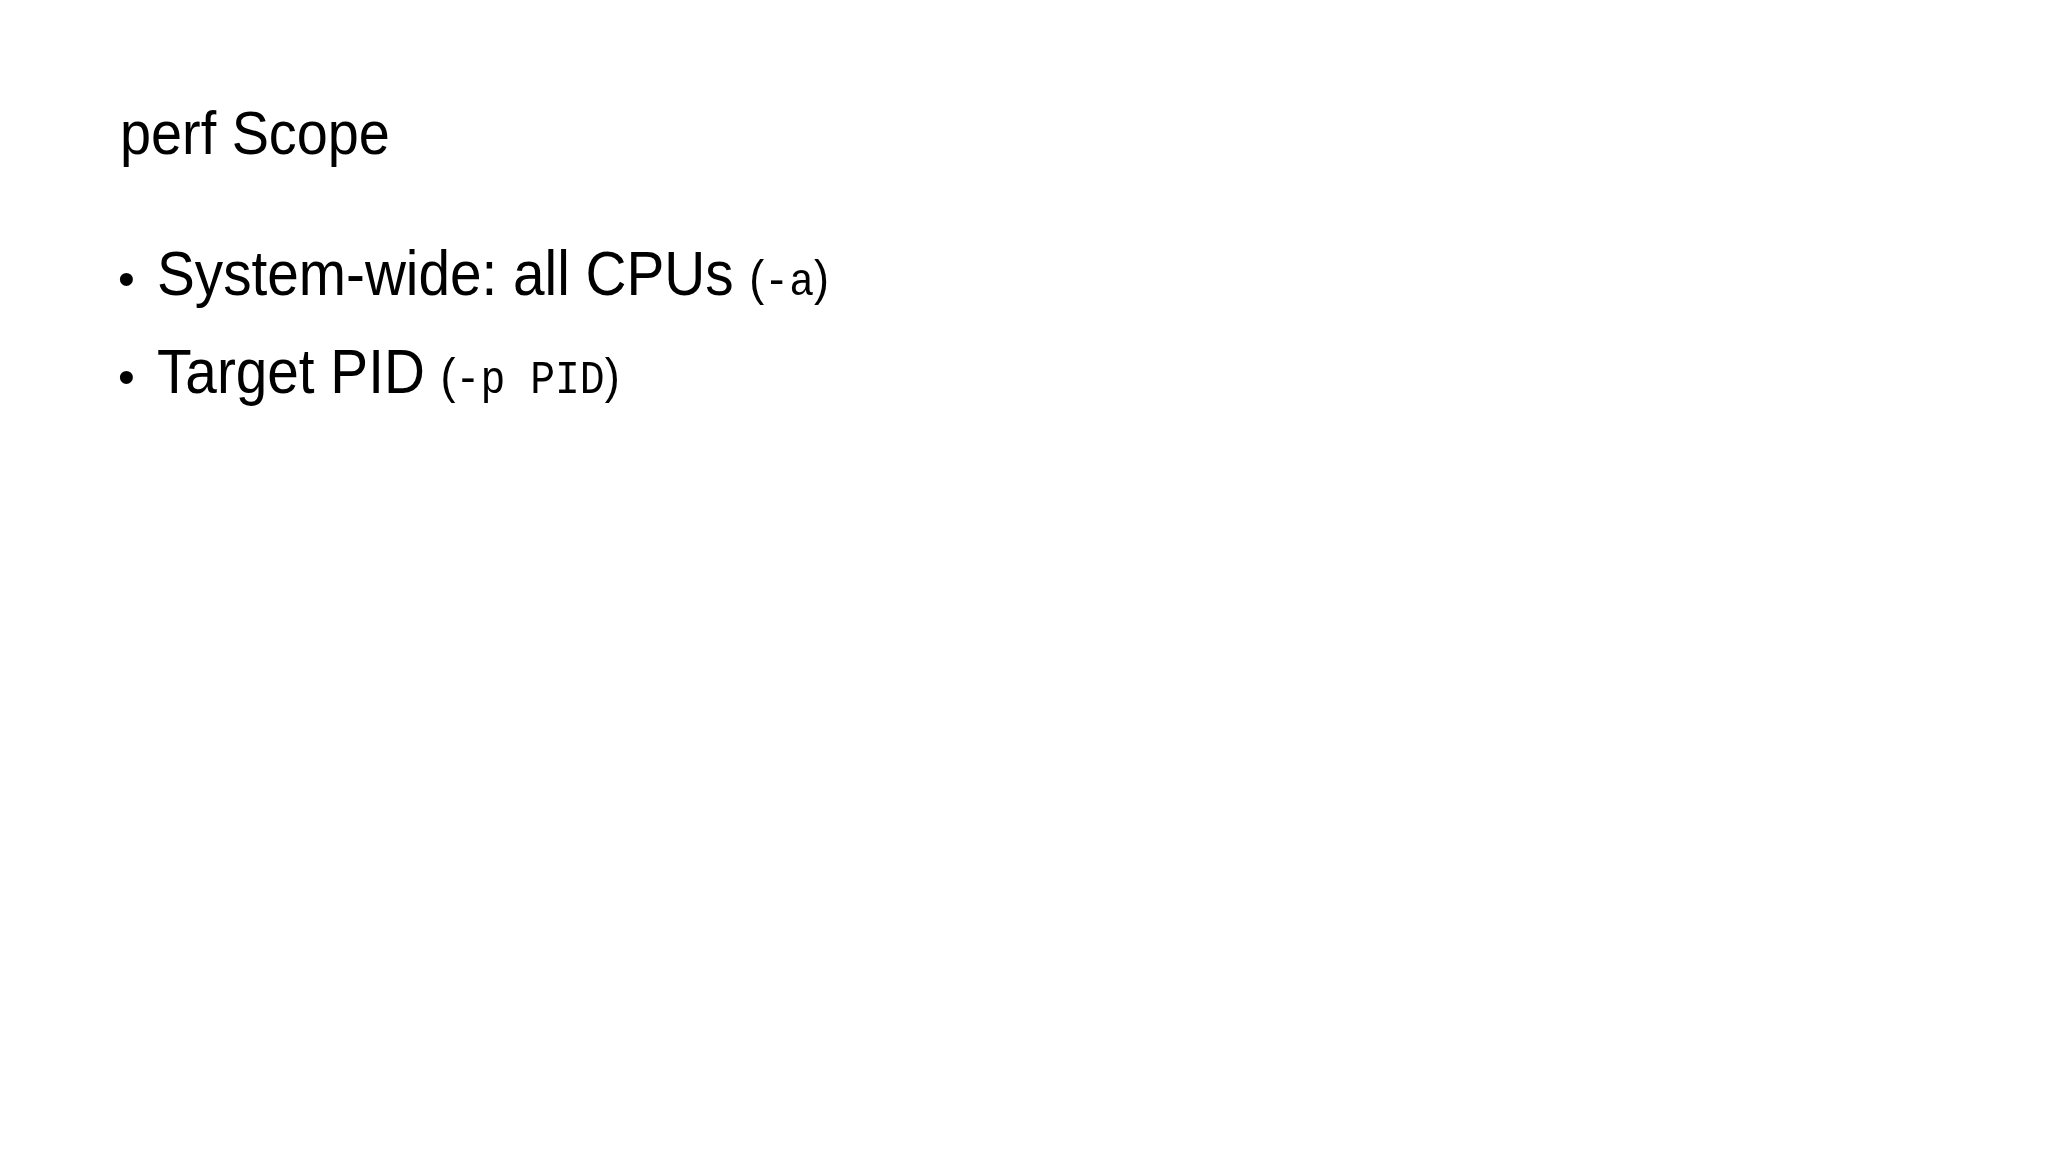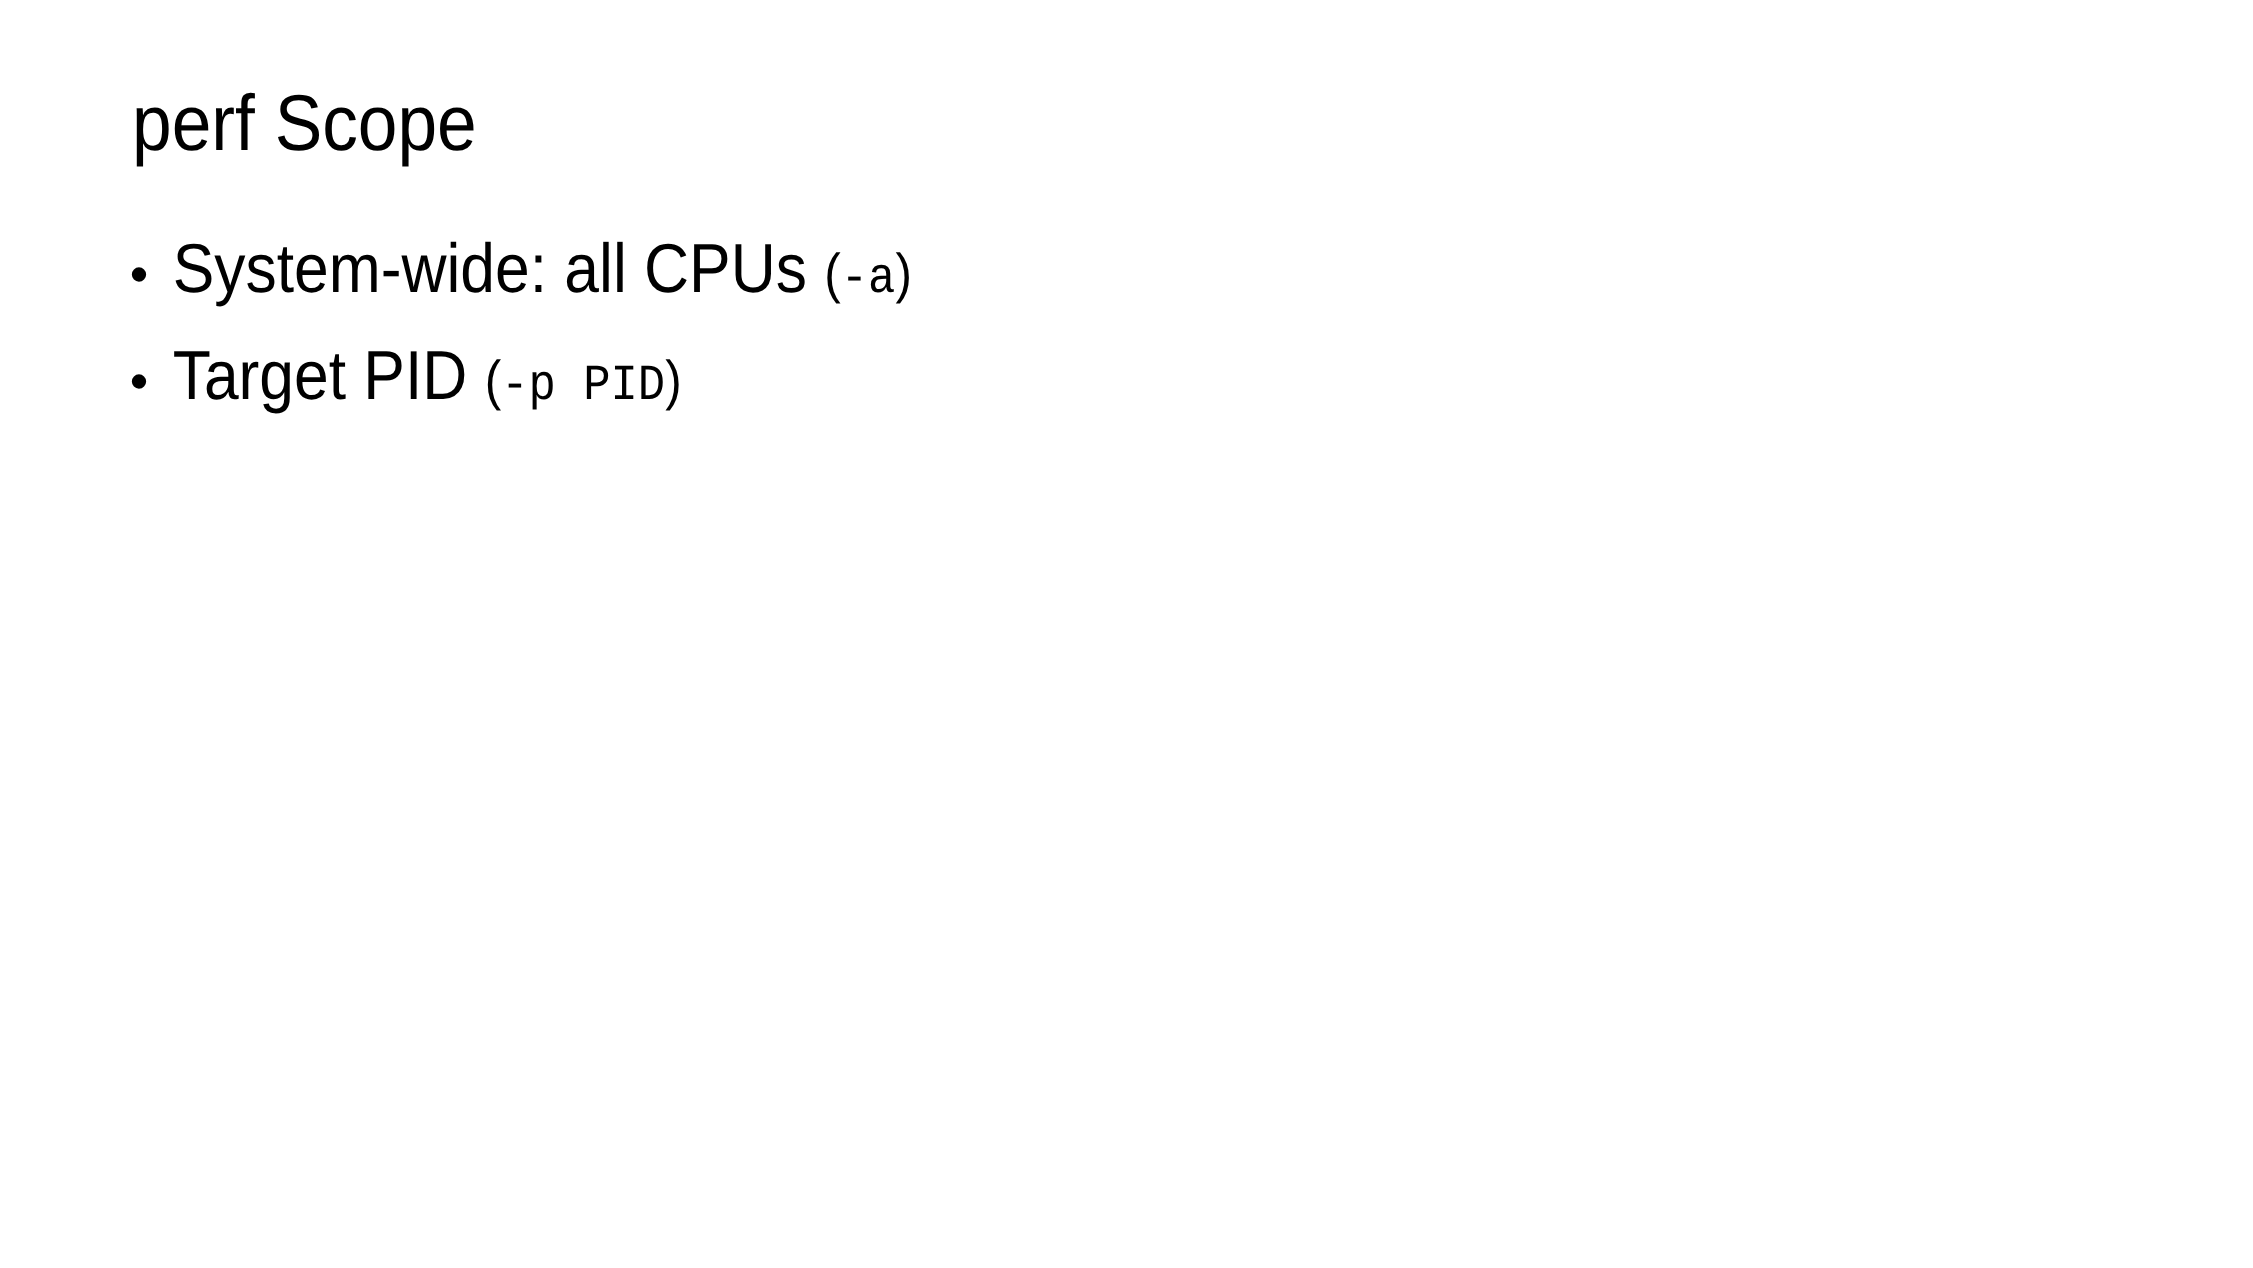--- a/index.html
+++ b/index.html
@@ -10,36 +10,36 @@
     color: #000000;
     overflow: hidden;
   }
   .slide {
     position: relative;
     width: 2048px; height: 1153px;
     background: #ffffff;
   }
   .title {
     position: absolute;
-    left: 120px; top: 28px;
-    font-size: 72px;
+    left: 120px; top: 60px;
+    font-size: 62px;
     line-height: 1;
     font-weight: normal;
     white-space: pre;
   }
   
   .squeeze {
     display: inline-block;
     transform: scaleX(0.9);
     transform-origin: 0 0;
     white-space: pre;
   }
   .bullets {
     position: absolute;
-    left: 0; top: 195px;
+    left: 0; top: 224px;
     width: 2048px;
     list-style: none;
     margin: 0; padding: 0;
   }
   .bullets li {
     height: 98px;
     line-height: 98px;
     padding-left: 118px;
     white-space: pre;
     font-size: 63px;

